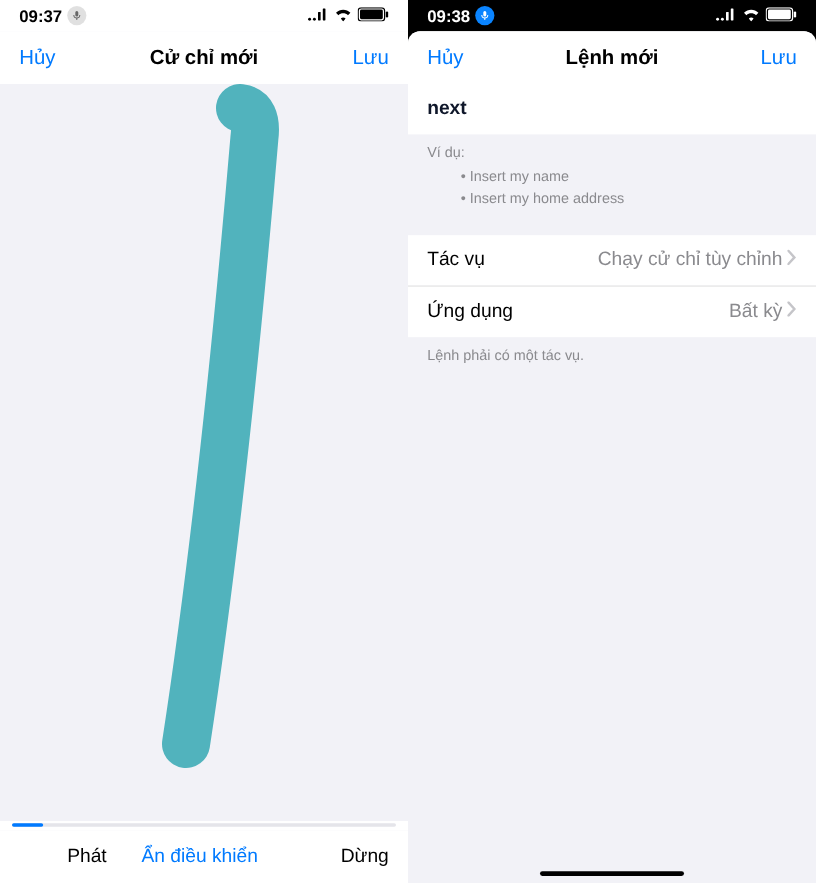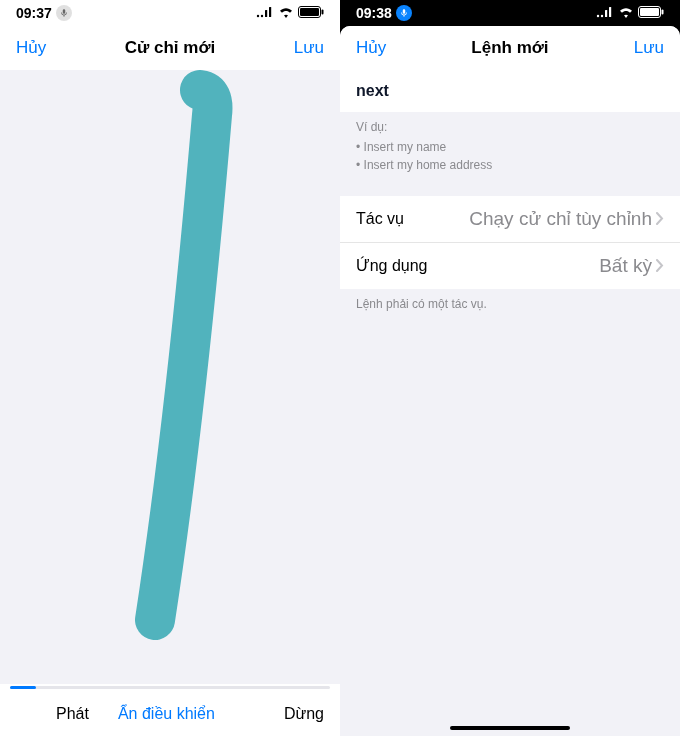--- a/index.html
+++ b/index.html
@@ -27,23 +27,23 @@
     .toolbar-bottom { height: 44px; background: #fff; display: flex; align-items: center; justify-content: space-between; padding: 0 16px; }
     .tb-btn { font-size: 16px; color: #000; cursor: pointer; margin-left: 40px; }
     .tb-primary { color: #007aff; font-size: 16px; font-weight: 400; }
 
     .right-content { flex: 1; background: #f2f2f7; overflow: hidden; }
     .section-header { font-size: 12px; color: #8a8a8e; padding: 22px 16px 6px; text-transform: uppercase; letter-spacing: 0.3px; }
     .row { background: #fff; padding: 12px 16px; font-size: 16px; color: #000; display: flex; align-items: center; justify-content: space-between; }
     .group { }
     .group-sep .row:not(:first-child) { border-top: 0.5px solid rgba(0,0,0,0.1); }
     .footer-note { font-size: 12px; color: #8a8a8e; padding: 6px 16px 0; line-height: 1.5; }
-    .footer-note ul { list-style: none; margin-top: 2px; }
+    .footer-note ul { list-style: none; margin-top: 2px; margin-left: 28px; }
     .footer-note li::before { content: "• "; }
-    .row-value { color: #8a8a8e; font-size: 19px; display: flex; align-items: center; gap: 4px; }
+    .row-value { color: #8a8a8e; font-size: 16px; display: flex; align-items: center; gap: 4px; }
     .chevron { color: #c5c5c9; }
     .input-like { font-size: 16px; color: #0f172a; border: none; outline: none; width: 100%; background: transparent; font-weight: bold; }
     .home-indicator { position: absolute; bottom: 6px; left: 50%; transform: translateX(-50%); width: 120px; height: 4px; background: #000; border-radius: 3px; }
     .right-modal-wrap { background: #f2f2f7; border-radius: 10px 10px 0 0; flex: 1; display: flex; flex-direction: column; position: relative; }
   </style>
 </head>
 <body>
 
 <div class="phone phone-left">
   <div class="status-bar status-white">

